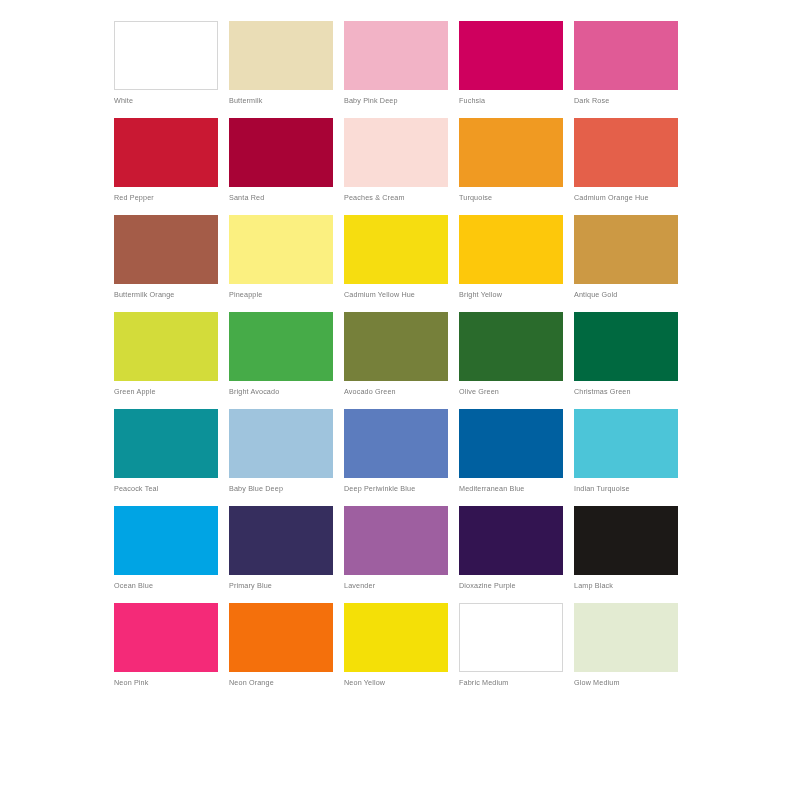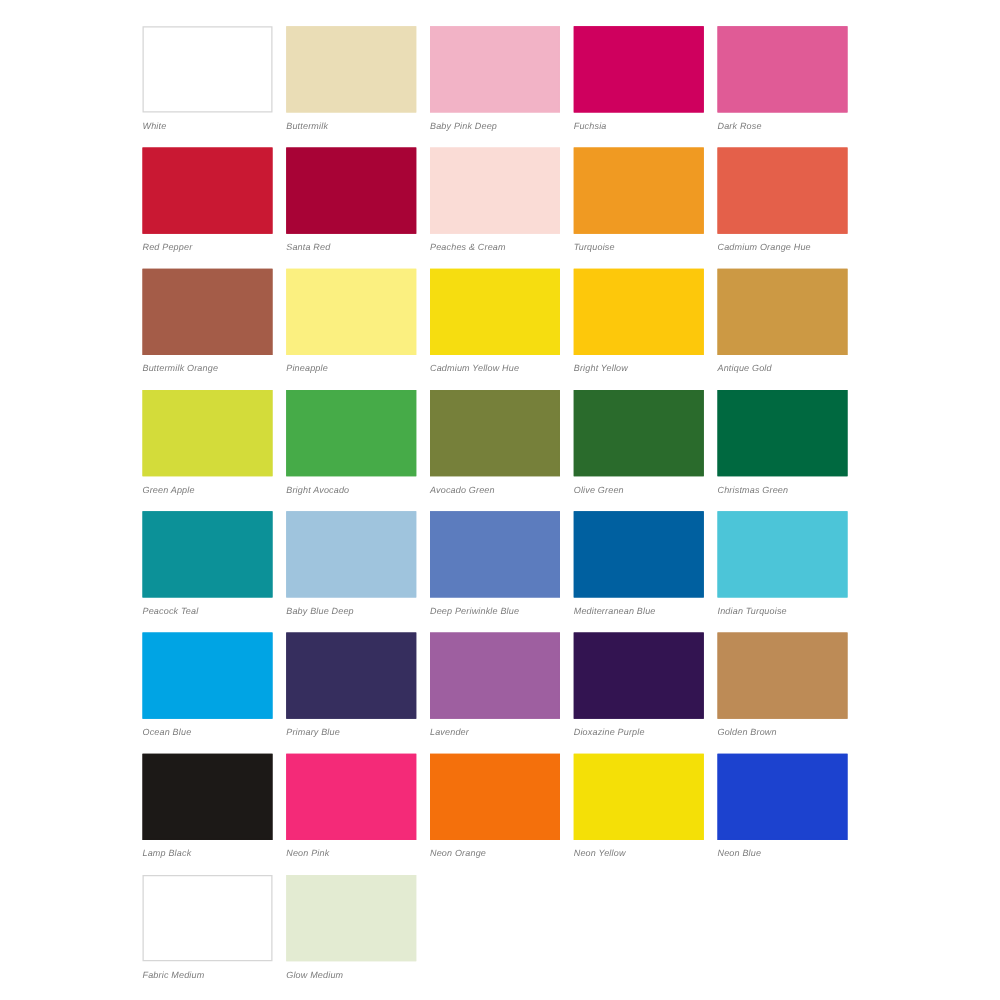--- a/index.html
+++ b/index.html
@@ -43,21 +43,20 @@
   }
   .swatch-label {
     display: block;
     margin-top: 6px;
     font-size: 7.2px;
     line-height: 10px;
     letter-spacing: 0.15px;
     color: #7b7b7b;
     white-space: nowrap;
     font-family: "Liberation Sans", sans-serif;
-    font-style: italic;
   }
 </style>
 </head>
 <body>
 
 <div id="swatch-sheet">
   <div class="swatch-grid">
       <div class="swatch-cell">
         <div class="swatch-chip bordered" style="background-color: rgb(255, 255, 255);"></div>
         <span class="swatch-label">White</span>
@@ -168,42 +167,34 @@
       </div>
       <div class="swatch-cell">
         <div class="swatch-chip" style="background-color: rgb(158, 95, 160); border: 1px solid rgb(158, 95, 160);"></div>
         <span class="swatch-label">Lavender</span>
       </div>
       <div class="swatch-cell">
         <div class="swatch-chip" style="background-color: rgb(51, 20, 81); border: 1px solid rgb(51, 20, 81);"></div>
         <span class="swatch-label">Dioxazine Purple</span>
       </div>
       <div class="swatch-cell">
-        <div class="swatch-chip" style="background-color: rgb(189, 139, 86); border: 1px solid rgb(189, 139, 86);"></div>
-        <span class="swatch-label">Golden Brown</span>
-      </div>
-      <div class="swatch-cell">
         <div class="swatch-chip" style="background-color: rgb(28, 25, 23); border: 1px solid rgb(28, 25, 23);"></div>
         <span class="swatch-label">Lamp Black</span>
       </div>
       <div class="swatch-cell">
         <div class="swatch-chip" style="background-color: rgb(244, 42, 120); border: 1px solid rgb(244, 42, 120);"></div>
         <span class="swatch-label">Neon Pink</span>
       </div>
       <div class="swatch-cell">
         <div class="swatch-chip" style="background-color: rgb(244, 112, 12); border: 1px solid rgb(244, 112, 12);"></div>
         <span class="swatch-label">Neon Orange</span>
       </div>
       <div class="swatch-cell">
         <div class="swatch-chip" style="background-color: rgb(244, 224, 7); border: 1px solid rgb(244, 224, 7);"></div>
         <span class="swatch-label">Neon Yellow</span>
-      </div>
-      <div class="swatch-cell">
-        <div class="swatch-chip" style="background-color: rgb(28, 66, 207); border: 1px solid rgb(28, 66, 207);"></div>
-        <span class="swatch-label">Neon Blue</span>
       </div>
       <div class="swatch-cell">
         <div class="swatch-chip bordered" style="background-color: rgb(255, 255, 255);"></div>
         <span class="swatch-label">Fabric Medium</span>
       </div>
       <div class="swatch-cell">
         <div class="swatch-chip" style="background-color: rgb(227, 235, 210); border: 1px solid rgb(227, 235, 210);"></div>
         <span class="swatch-label">Glow Medium</span>
       </div>
     </div>

